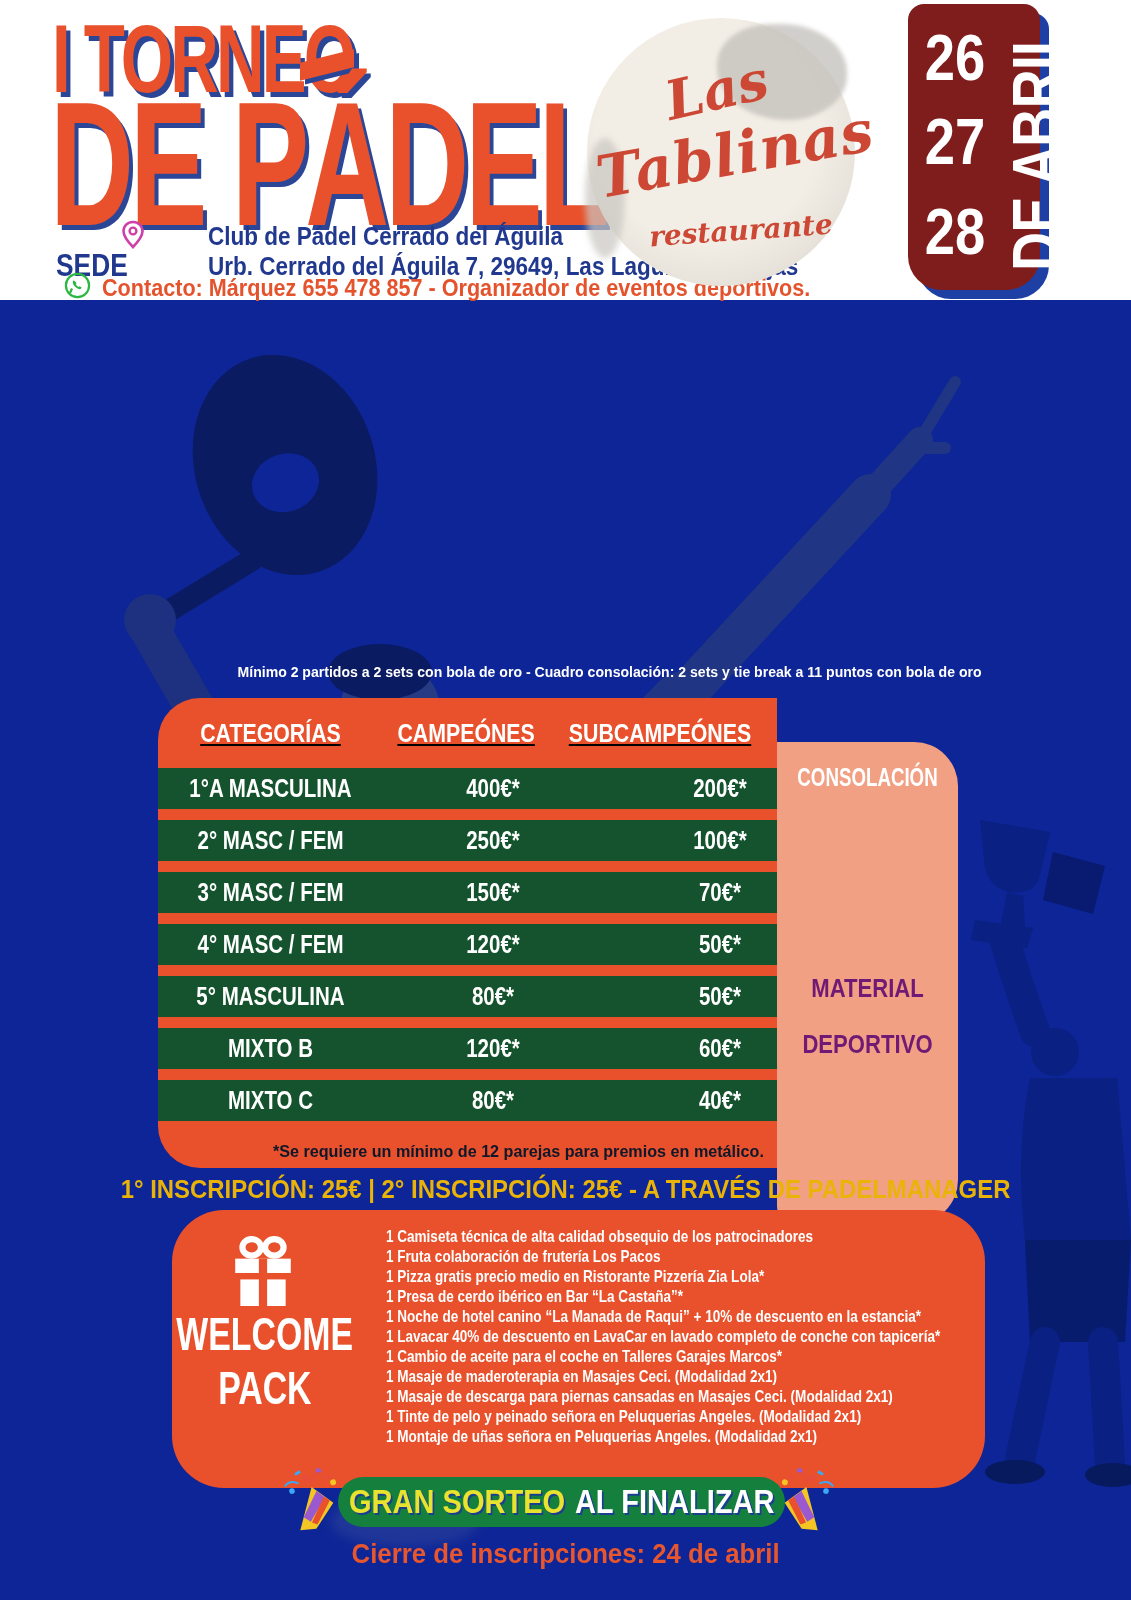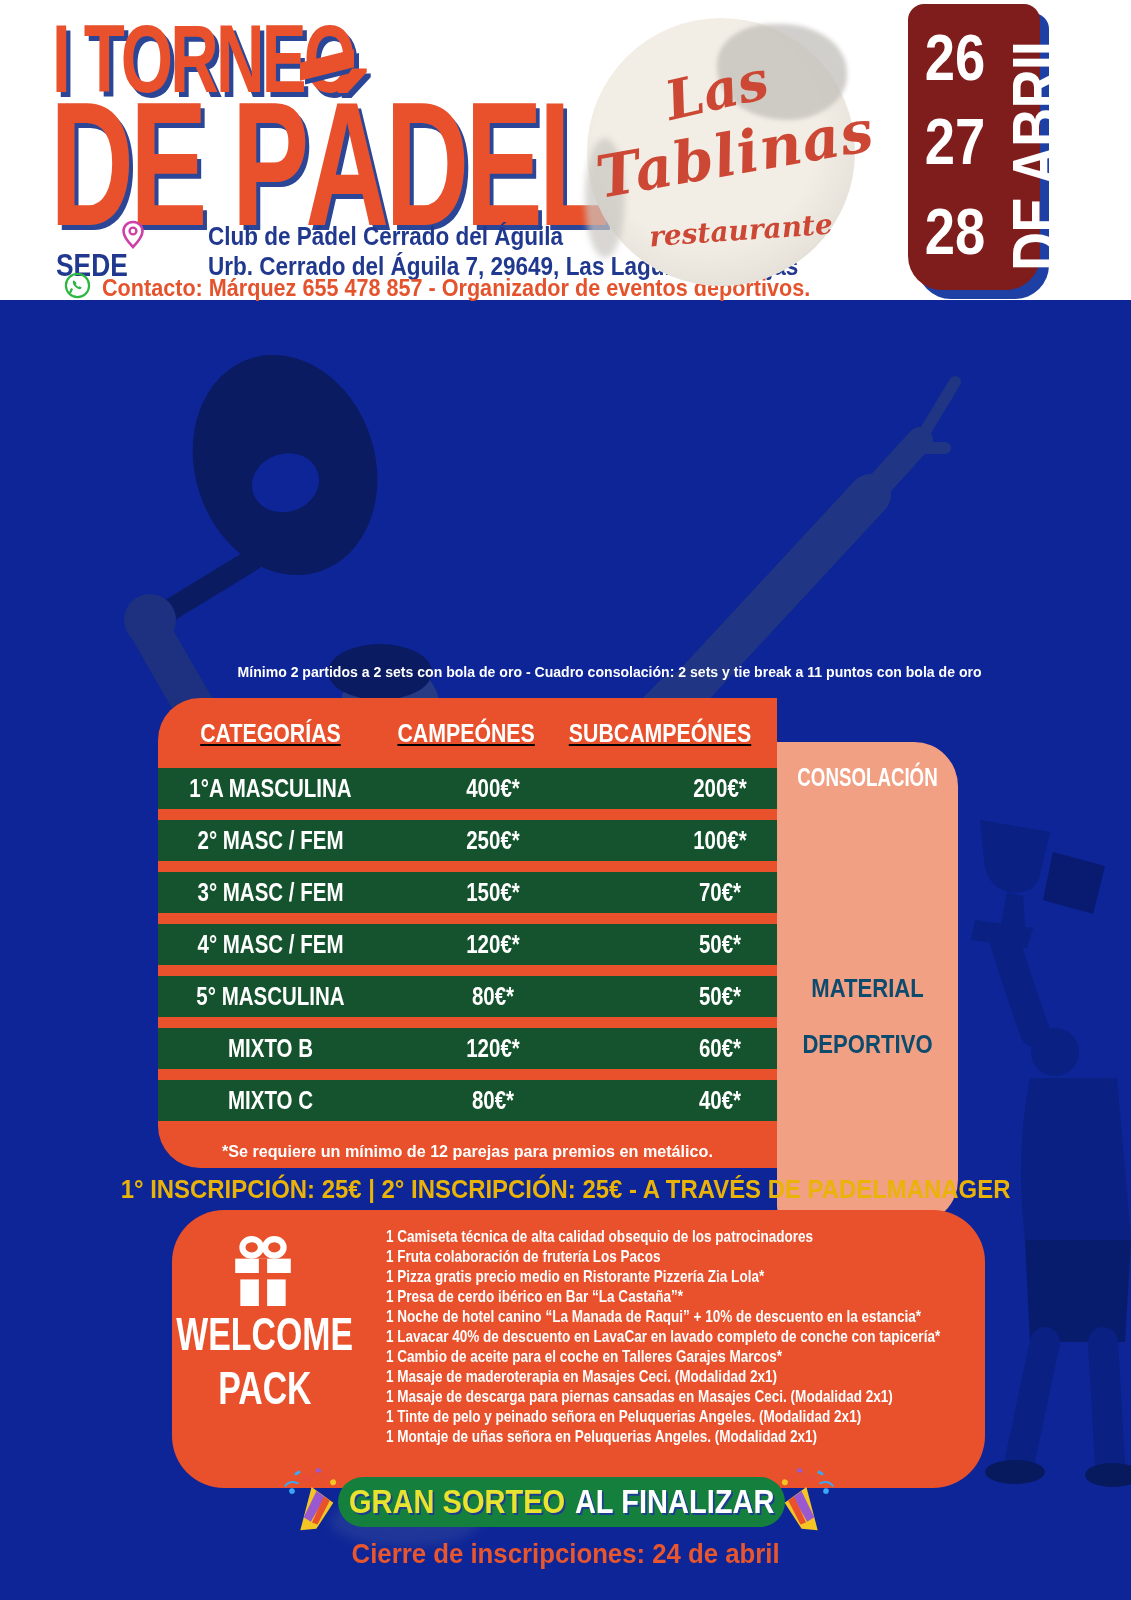--- a/index.html
+++ b/index.html
@@ -61,27 +61,27 @@
   .table-salmon { position:absolute; left:777px; top:698px; width:181px; height:482px;
                   background:#f2a083; border-radius:0 44px 44px 18px;margin-top:44px; }
   .grid3 { display:grid; grid-template-columns:225px 160px 234px; align-items:center; text-align:center; }
   .table-header { height:70px;text-decoration:underline; }
   .table-header span { font-size:26px; font-weight:bold; color:#fff; display:inline-block;
                        transform:scaleX(.82); white-space:nowrap; }
   .prize-row { height:41px; background:#14532d; margin-bottom:11px;gap:30px; }
   .prize-row:last-child { margin-bottom:0; }
   .prize-row span { font-size:25px; font-weight:bold; color:#fff; display:inline-block;
                     transform:scaleX(.82); white-space:nowrap; }
-  .table-footnote { height:40px; display:flex; align-items:center; justify-content:center;
-                    color:#ffffff; font-weight:bold; font-size:17px; }
+  .table-footnote { height:40px; display:flex; align-items:center; justify-content:flex-end;
+                    color:#0f172a; font-weight:bold; font-size:17px; }
   .table-footnote span { display:inline-block; transform:scaleX(.95); white-space:nowrap; }
   .consol-header { height:70px; display:flex; align-items:center; justify-content:center; }
   .consol-header span { font-size:26px; font-weight:bold; color:#fff; display:inline-block;
                         transform:scaleX(.72); white-space:nowrap; }
-  .material { position:absolute; top:218px; left:0; width:100%; text-align:center; color:#0c4a6e;
+  .material { position:absolute; top:218px; left:0; width:100%; text-align:center; color:#701a75;
               font-weight:bold; font-size:26px; line-height:56px; }
   .material div { transform:scaleX(.85); }
 
   .inscription { position:absolute; top:1174px; left:0; width:1131px; text-align:center;
                  color:#eab308; font-weight:bold; font-size:26px; }
   .inscription span { display:inline-block; transform:scaleX(.92); white-space:nowrap; }
 
   
   .welcome { position:absolute; left:172px; top:1210px; width:813px; height:278px;
              background:#e8512b; border-radius:52px; }

